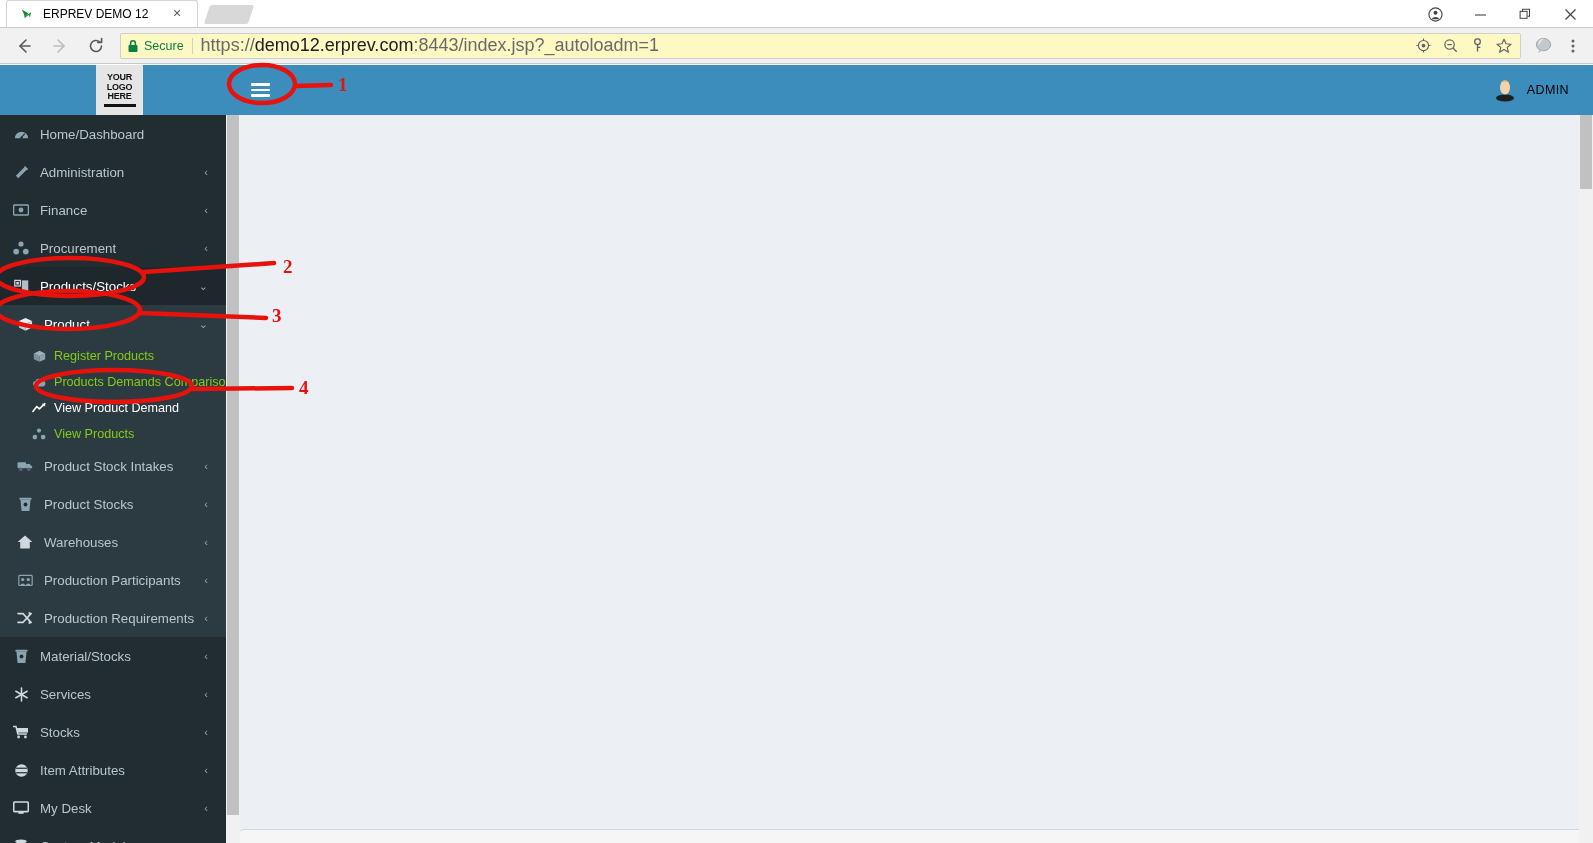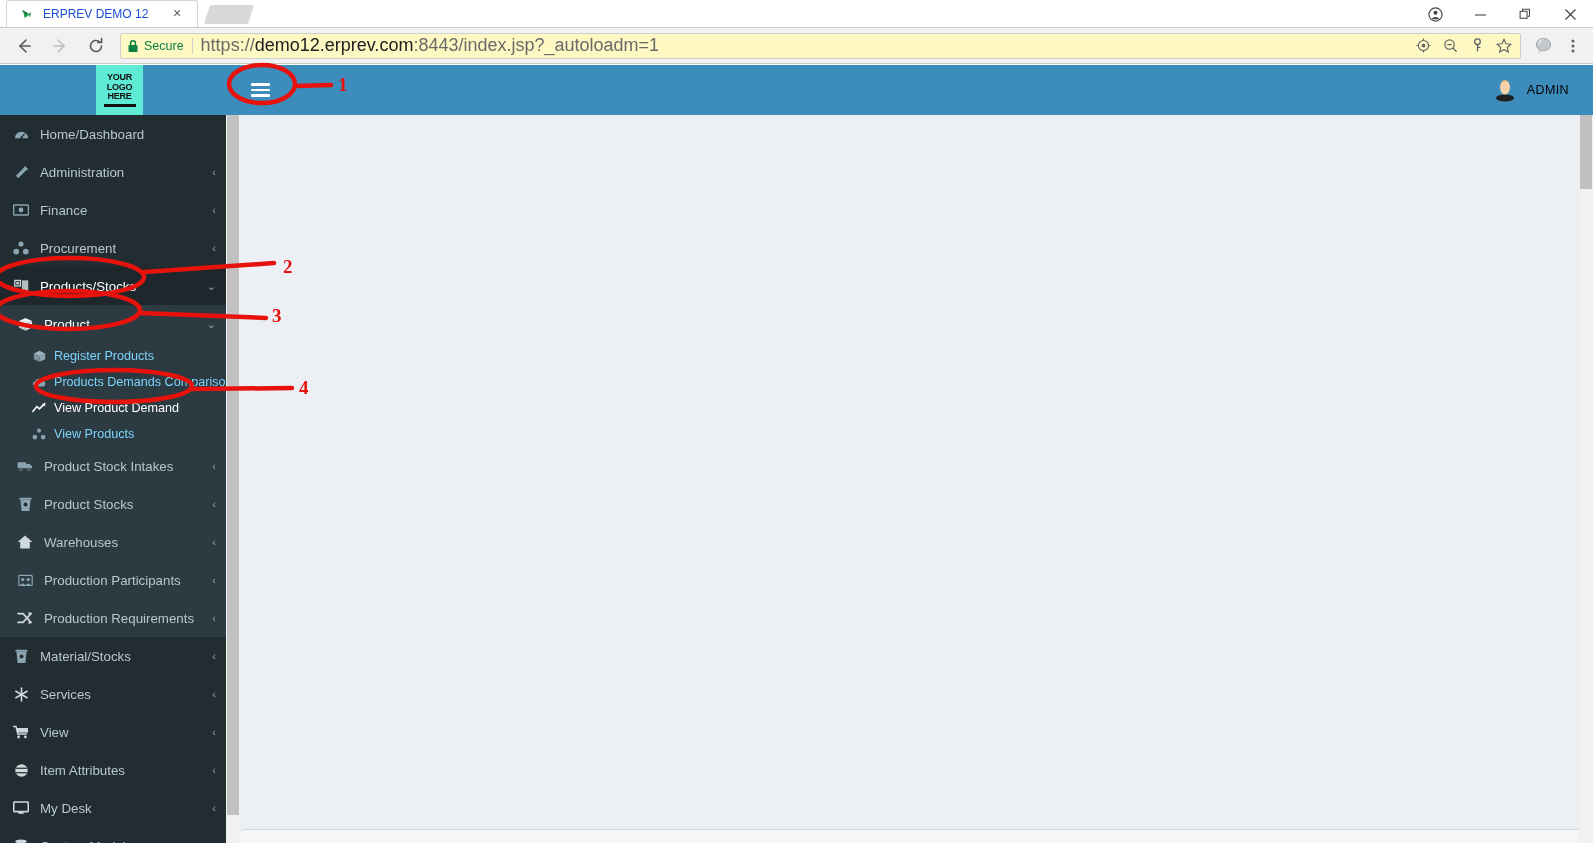--- a/index.html
+++ b/index.html
@@ -31,21 +31,21 @@
     min-width: 192px;
     border-top: 1px solid #d4d4d4;
     border-left: 1px solid #d4d4d4;
     border-right: 1px solid #d4d4d4;
   }
   .tab .favicon {
     width: 16px; height: 16px; margin-right: 8px;
     flex: 0 0 16px; display: flex; align-items: center; justify-content: center;
   }
   .tab .tab-title {
-    font-size: 12px; color: #1d4ed8; white-space: nowrap;
+    font-size: 12px; color: #000000; white-space: nowrap;
     overflow: hidden; text-overflow: ellipsis; flex: 1;
   }
   .tab .tab-close {
     width: 16px; height: 16px; margin-left: 14px;
     font-size: 14px; line-height: 15px; text-align: center;
     color: #5a5a5a; cursor: pointer;
   }
   .tab-ghost {
     width: 44px; height: 19px;
     background: #d8d8d8;
@@ -100,21 +100,21 @@
     background: #ecf0f5;
   }
 
   .appheader {
     height: 50px; width: 100%;
     display: flex; align-items: stretch;
     background: #3c8dbc;
   }
   .logo-box {
     width: 47px; margin-left: 96px;
-    background: #5eead4;
+    background: #e5e5e5;
     display: flex; flex-direction: column;
     align-items: center; justify-content: center;
     line-height: 1.05;
     flex: 0 0 47px;
   }
   .logo-box span {
     font-size: 9px; font-weight: bold; color: #111;
     font-family: "Liberation Sans", sans-serif; letter-spacing: -0.2px;
   }
   .logo-box .underbar { width: 32px; height: 3px; background: #111; margin-top: 2px; }
@@ -140,41 +140,41 @@
   
   .sidebar {
     width: 226px; flex: 0 0 226px;
     background: #222d32;
     position: relative;
     overflow: hidden;
   }
 
   .nav-item {
     display: flex; align-items: center;
-    height: 38px; padding-left: 10px; padding-right: 10px;
+    height: 38px; padding-left: 10px; padding-right: 18px;
     color: #b8c7ce; font-size: 13.3px;
     cursor: pointer; position: relative;
     white-space: nowrap;
   }
   .nav-item .ico {
     width: 22px; flex: 0 0 22px; text-align: center;
     font-size: 13px; margin-right: 8px;
     display: flex; align-items: center; justify-content: center;
   }
   .nav-item .lbl { flex: 1; }
   .nav-item .chev { font-size: 11px; color: #93a4ad; margin-left: auto; }
   .nav-item.open-parent { background: #1e282c; color: #ffffff; }
 
   .sub-level1 { background: #2c3b41; }
   .sub-level1 > .nav-item { padding-left: 14px; font-size: 13.3px; color: #b8c7ce; }
   .sub-level1 > .nav-item.current { color: #ffffff; }
 
   .sub-level2 { background: #2c3b41; }
   .sub-level2 > .nav-item {
-    padding-left: 30px; height: 26px; font-size: 12.6px; color: #7dd3fc;
+    padding-left: 30px; height: 26px; font-size: 12.6px; color: #84cc16;
   }
   .sub-level2 > .nav-item.highlight { color: #ffffff; }
   .sub-level2 > .nav-item .ico { width: 18px; flex: 0 0 18px; font-size: 11px; margin-right: 6px; }
 
   
   .side-scrollbar {
     width: 14px; flex: 0 0 14px;
     background: #f1f1f1;
     position: relative;
   }
@@ -579,21 +579,21 @@
 
         <div class="nav-item">
           <span class="ico">
             <svg width="16" height="14" viewBox="0 0 16 14">
               <path d="M0.6 1.4 L3 1.4 L4.8 9 L13.4 9" fill="none" stroke="#cfd8dc" stroke-width="1.5" stroke-linecap="round"></path>
               <rect x="4" y="3" width="11" height="4.6" fill="#cfd8dc"></rect>
               <circle cx="5.6" cy="12" r="1.4" fill="#cfd8dc"></circle>
               <circle cx="12.4" cy="12" r="1.4" fill="#cfd8dc"></circle>
             </svg>
           </span>
-          <span class="lbl">View</span>
+          <span class="lbl">Stocks</span>
           <span class="chev">‹</span>
         </div>
 
         <div class="nav-item">
           <span class="ico">
             <svg width="15" height="15" viewBox="0 0 16 16">
               <circle cx="8" cy="8" r="6.6" fill="#cfd8dc"></circle>
               <line x1="2.2" y1="5.6" x2="13.8" y2="5.6" stroke="#222d32" stroke-width="1.3"></line>
               <line x1="2.2" y1="10.4" x2="13.8" y2="10.4" stroke="#222d32" stroke-width="1.3"></line>
             </svg>

